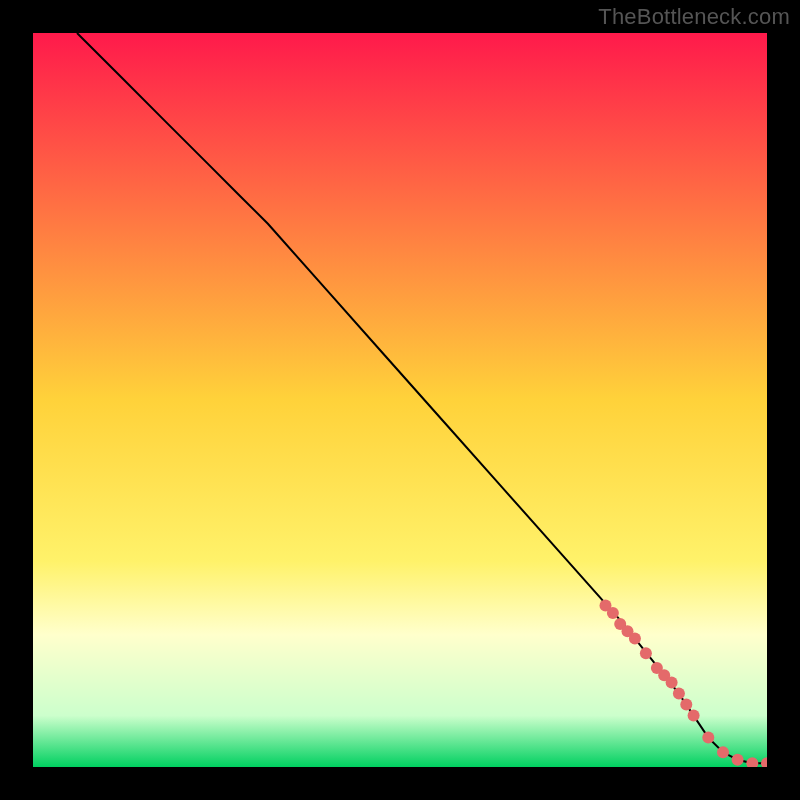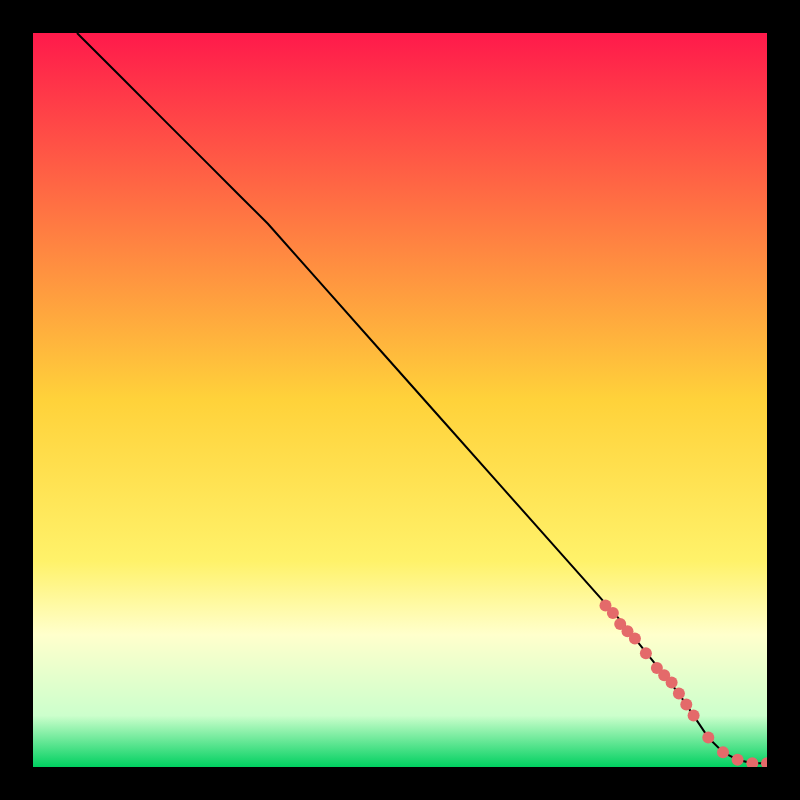--- a/index.html
+++ b/index.html
@@ -35,20 +35,21 @@
     height: 734px;
   }
   .plot svg {
     display: block;
   }
 </style>
 </head>
 <body>
 
 <div class="frame">
+  <div class="watermark">TheBottleneck.com</div>
 
   <div class="plot">
     <svg id="chart-svg" width="734" height="734" viewBox="0 0 734 734">
       <defs>
         <linearGradient id="bg-grad" x1="0" y1="0" x2="0" y2="1">
             <stop offset="0%" stop-color="#ff1a4b"></stop>
             <stop offset="50%" stop-color="#ffd23a"></stop>
             <stop offset="72%" stop-color="#fff26a"></stop>
             <stop offset="82%" stop-color="#ffffcc"></stop>
             <stop offset="93%" stop-color="#ccffcc"></stop>

